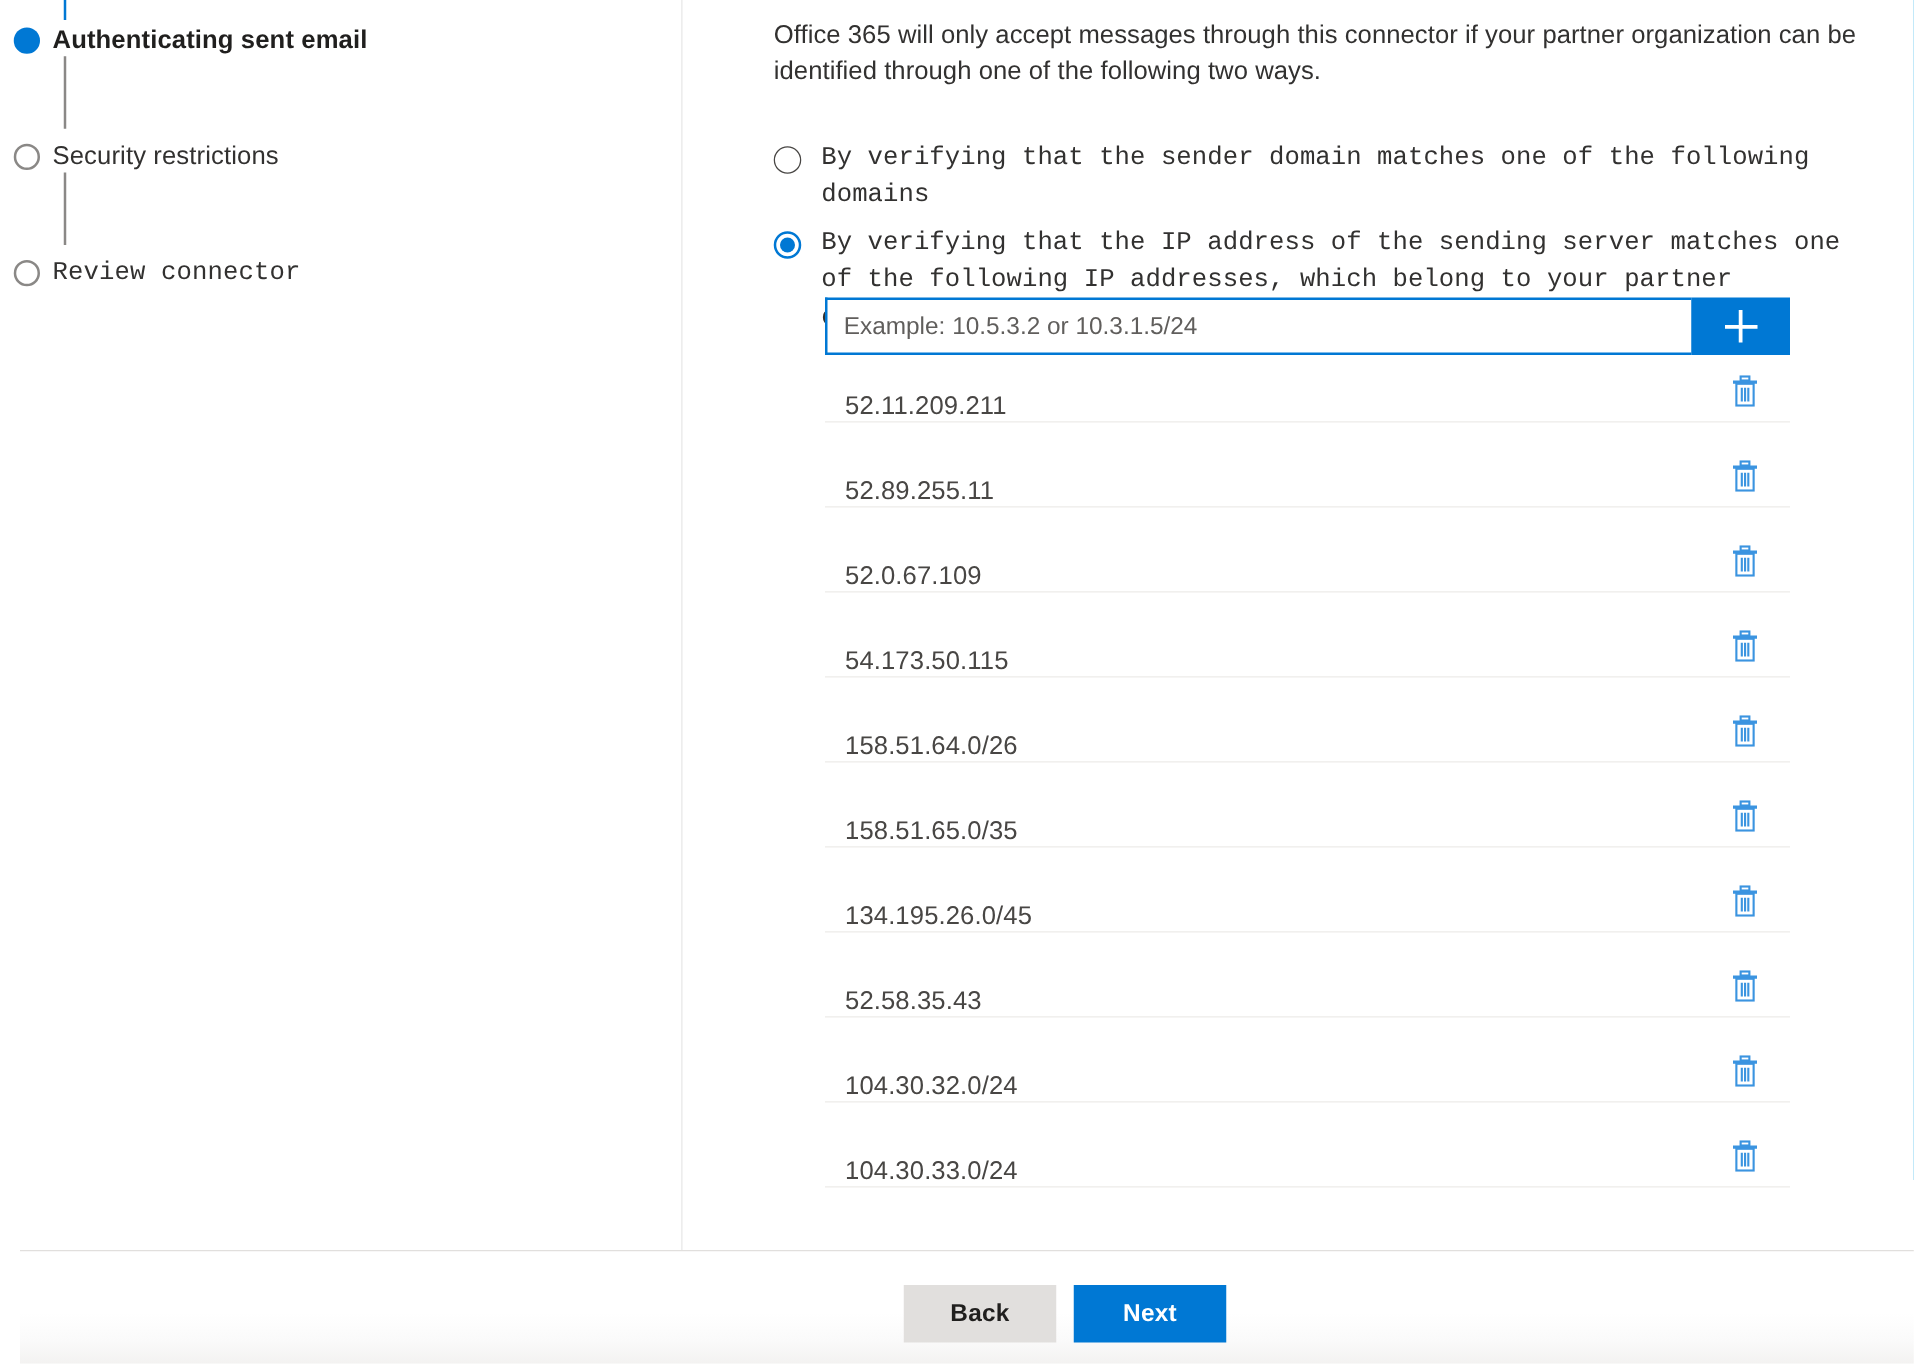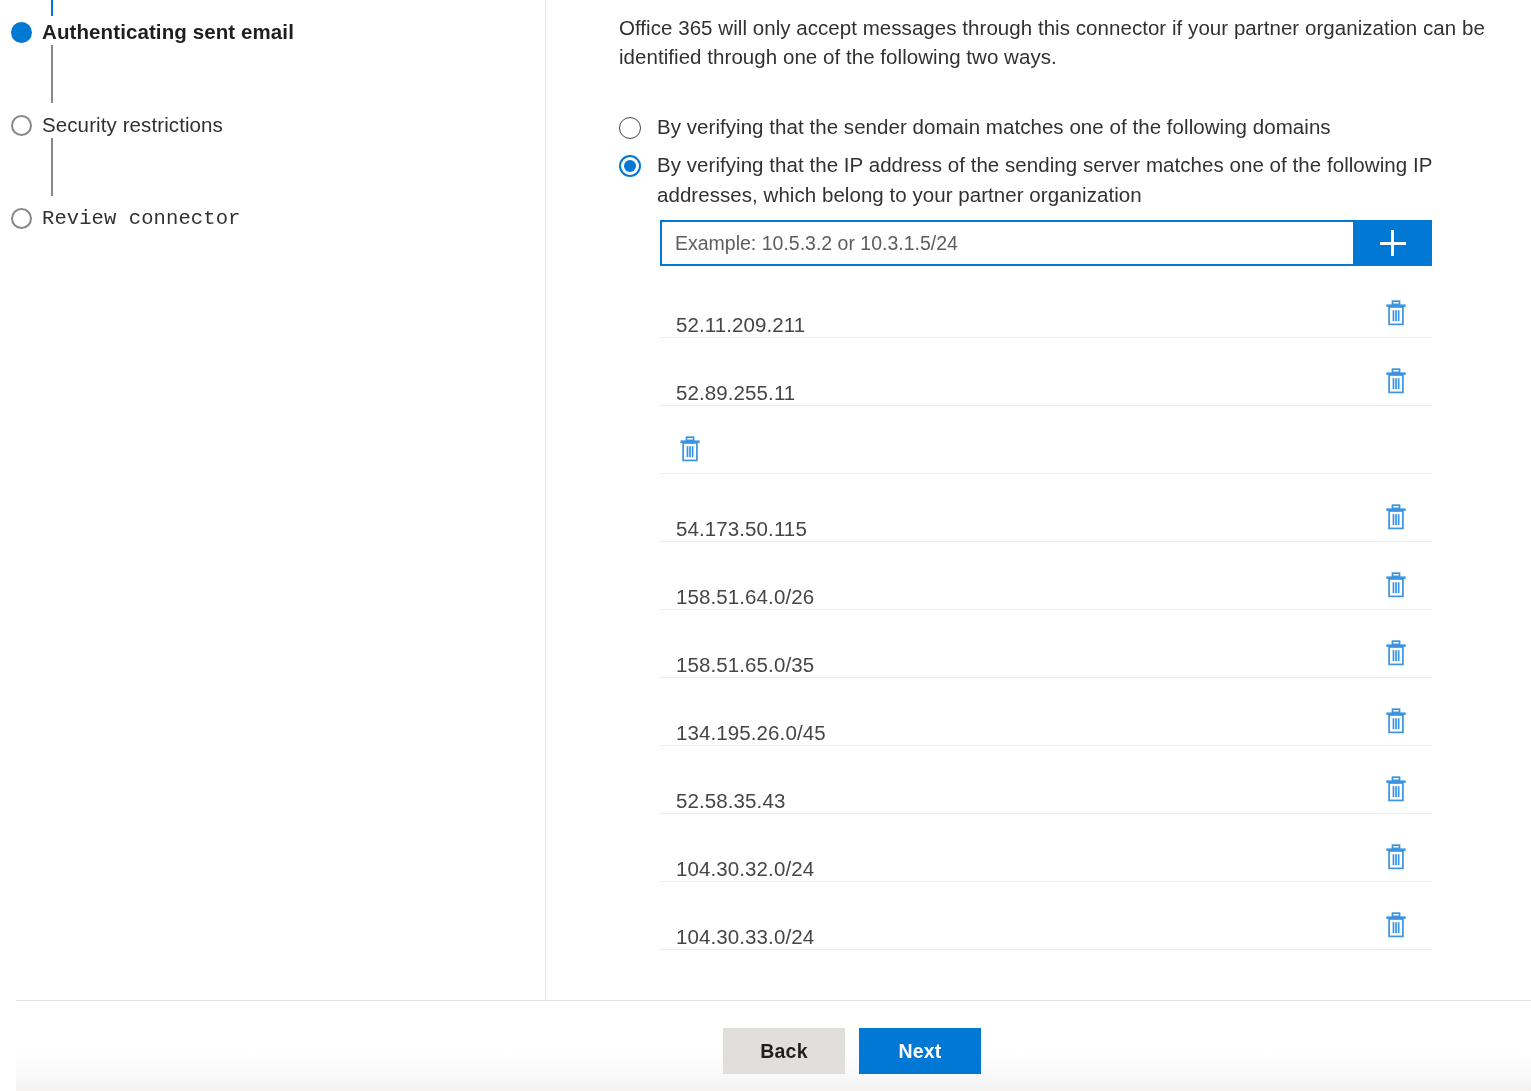--- a/index.html
+++ b/index.html
@@ -132,20 +132,21 @@
     line-height: 29px;
     color: #323130;
     letter-spacing: 0.05px;
   }
 
   .radio-group {
     position: absolute;
     left: 73px;
     top: 112px;
     width: 905px;
+    font-family: Liberation Mono, monospace;
   }
 
   .radio-row {
     position: relative;
     display: flex;
     align-items: flex-start;
     margin-bottom: 8px;
   }
 
   .radio-ctrl {
@@ -183,21 +184,21 @@
     line-height: 30px;
     color: #323130;
     letter-spacing: 0.05px;
     max-width: 830px;
   }
 
   
   .ip-entry-row {
     position: absolute;
     left: 660px;
-    top: 220px;
+    top: 238px;
     width: 772px;
     height: 46px;
     display: flex;
     align-items: center;
   }
   .ip-input {
     flex: 1 1 auto;
     height: 46px;
     border: 2px solid #0078d4;
     border-right: none;
@@ -404,20 +405,21 @@
               <rect x="8.5" y="1.2" width="7" height="3.2" fill="none" stroke="#3b94e0" stroke-width="1.7"></rect>
               <rect x="2.4" y="4.4" width="19.2" height="2.6" fill="#3b94e0"></rect>
               <rect x="5.1" y="7.0" width="13.8" height="17.4" fill="none" stroke="#3b94e0" stroke-width="1.7"></rect>
               <rect x="8.6" y="10.2" width="1.7" height="11" fill="#3b94e0"></rect>
               <rect x="11.2" y="10.2" width="1.7" height="11" fill="#3b94e0"></rect>
               <rect x="13.8" y="10.2" width="1.7" height="11" fill="#3b94e0"></rect>
             </svg>
           </button>
         </div>
         <div class="ip-row">
+          <div class="ip-value">52.0.67.109</div>
           <button class="delete-btn">
             <svg class="trash-icon" width="24" height="26" viewBox="0 0 24 26" aria-hidden="true">
               <rect x="8.5" y="1.2" width="7" height="3.2" fill="none" stroke="#3b94e0" stroke-width="1.7"></rect>
               <rect x="2.4" y="4.4" width="19.2" height="2.6" fill="#3b94e0"></rect>
               <rect x="5.1" y="7.0" width="13.8" height="17.4" fill="none" stroke="#3b94e0" stroke-width="1.7"></rect>
               <rect x="8.6" y="10.2" width="1.7" height="11" fill="#3b94e0"></rect>
               <rect x="11.2" y="10.2" width="1.7" height="11" fill="#3b94e0"></rect>
               <rect x="13.8" y="10.2" width="1.7" height="11" fill="#3b94e0"></rect>
             </svg>
           </button>

